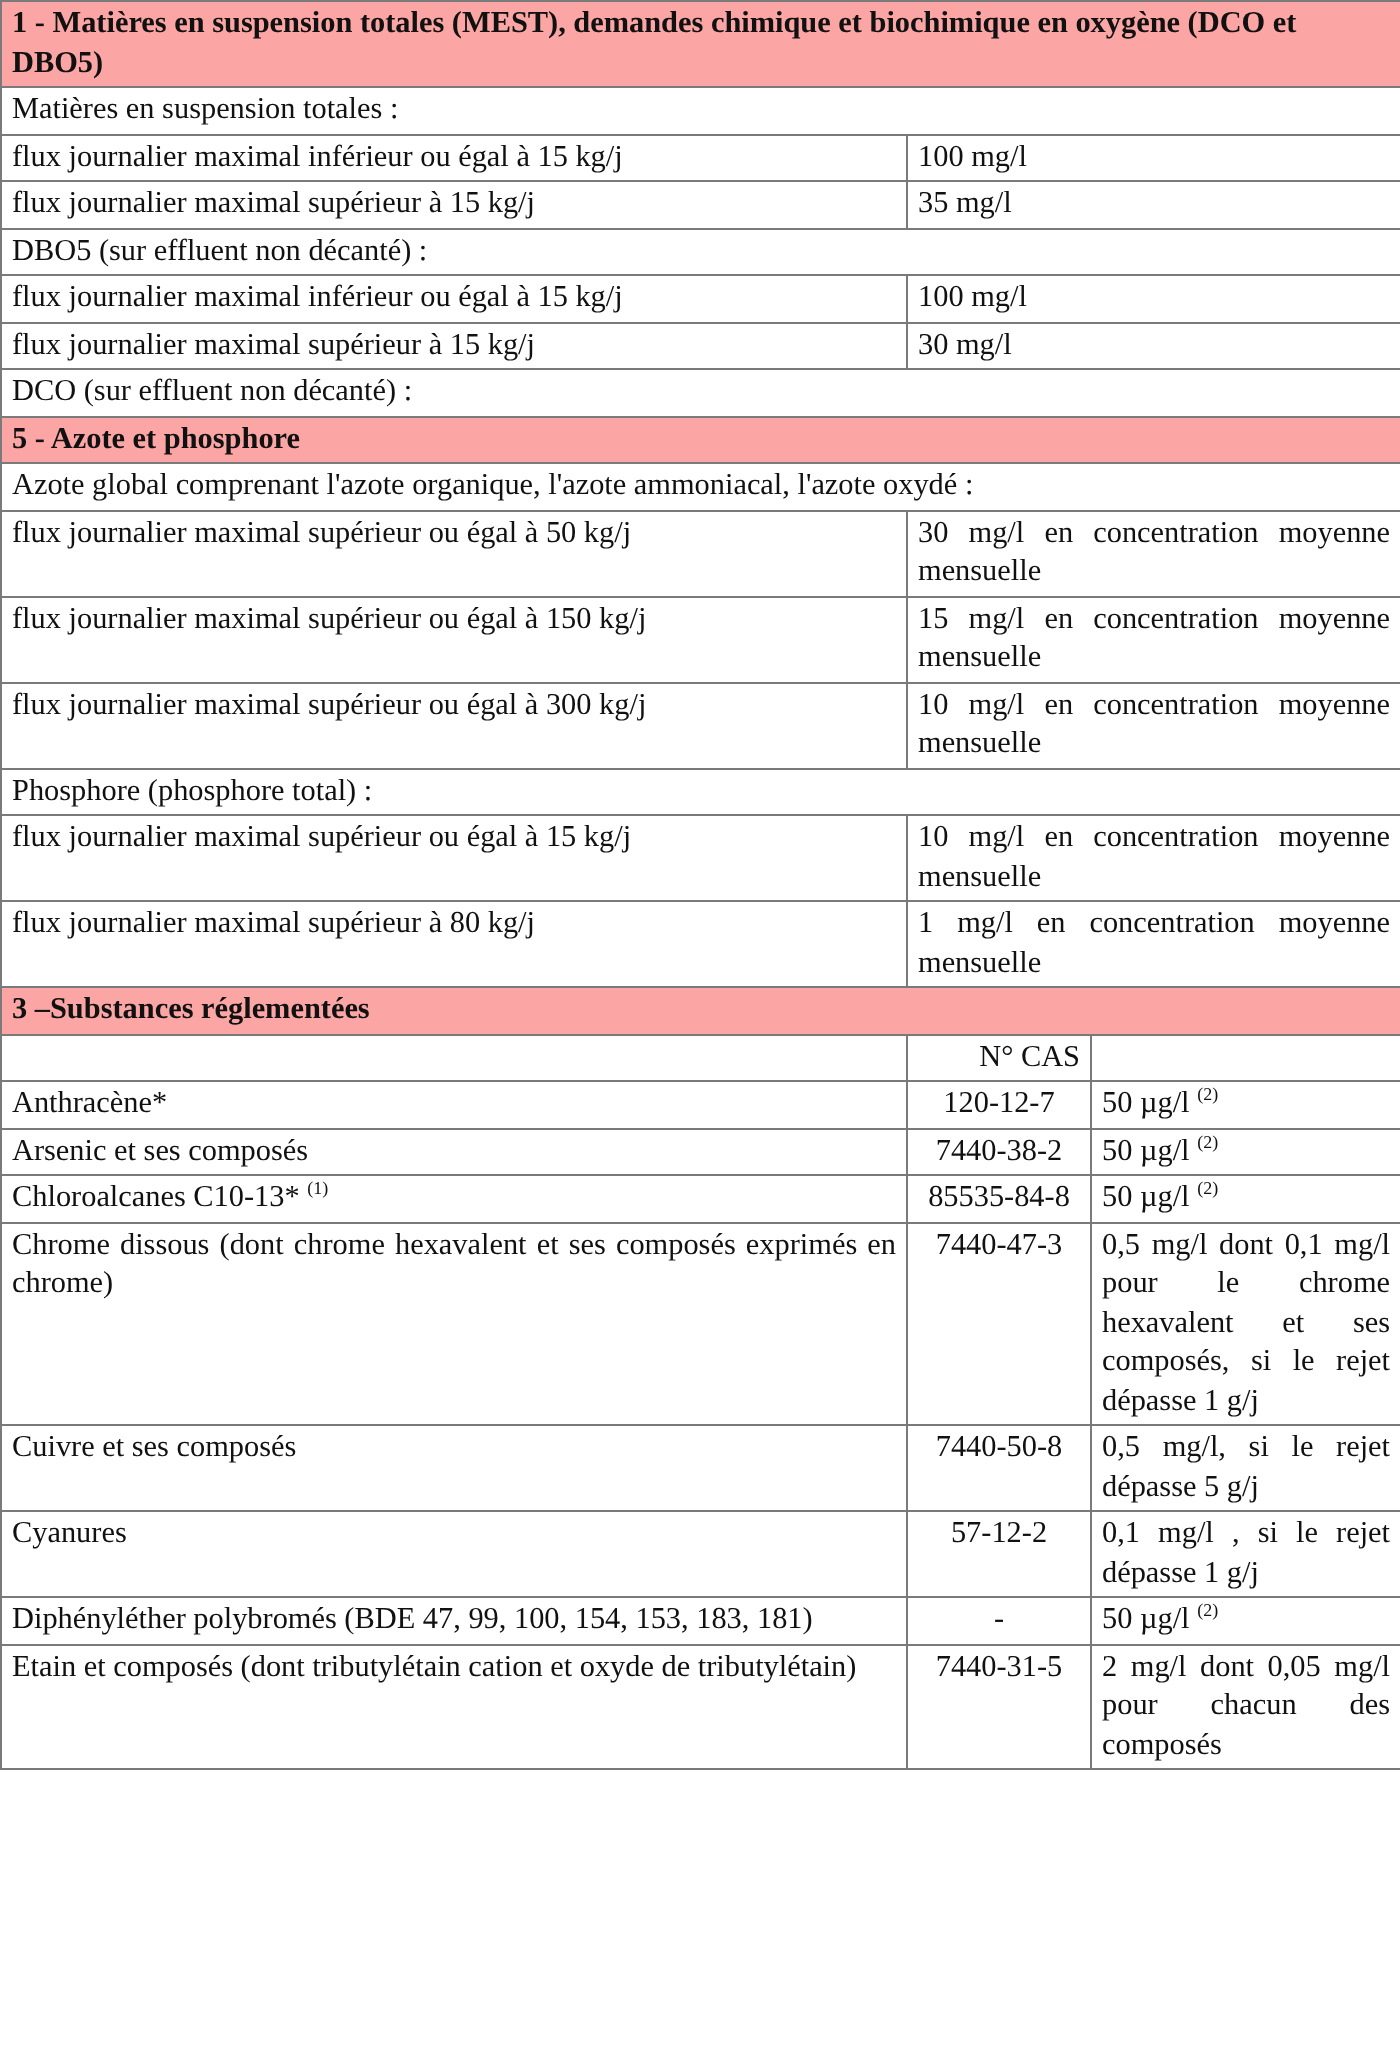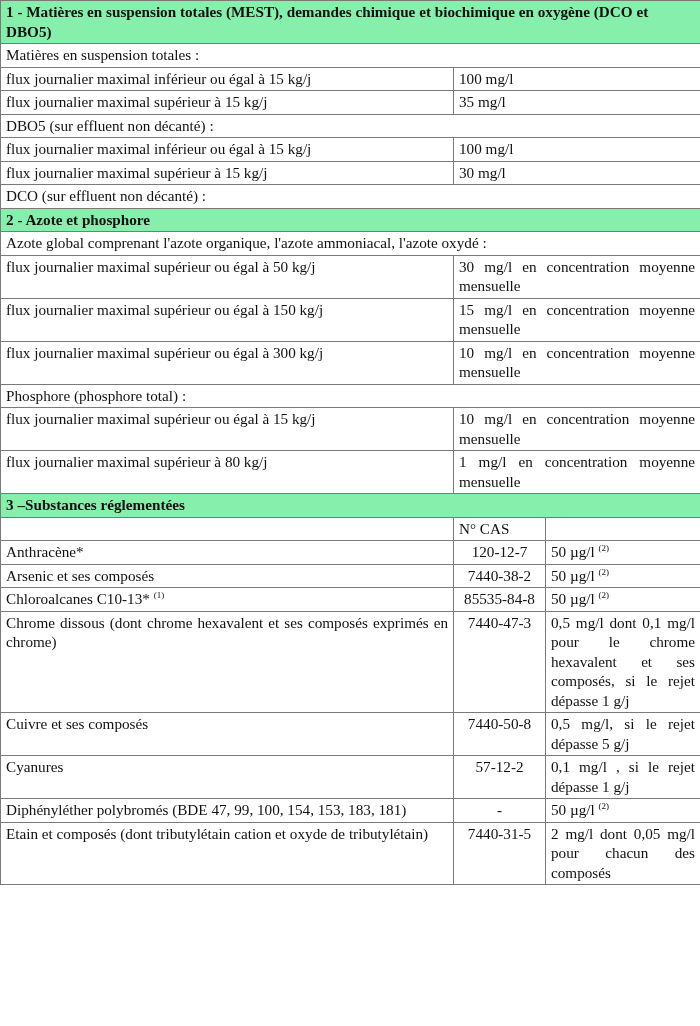--- a/index.html
+++ b/index.html
@@ -12,27 +12,27 @@
     font-size: 15.2px;
     line-height: 19.5px;
     color: #111;
   }
   table.doc td {
     border: 1.5px solid #7a7a7a;
     padding: 1px 5px 2px 5px;
     vertical-align: top;
   }
   td.sec {
-    background: #86efac;
+    background: #fca5a5;
     font-weight: bold;
     padding-top: 2px; padding-bottom: 3px;
   }
   td.sub { text-align: left; }
   td.just { text-align: justify; }
-  td.center { text-align: left; }
+  td.center { text-align: right; }
   td.mid { vertical-align: middle; text-align: center; }
   sup { font-size: 9px; vertical-align: 6px; line-height: 0; }
 </style>
 </head>
 <body>
 
 <table class="doc">
   <colgroup>
     <col style="width:453px">
     <col style="width:92px">
@@ -66,21 +66,21 @@
     <tr>
       <td>flux journalier maximal supérieur à 15 kg/j</td>
       <td colspan="2">30 mg/l</td>
     </tr>
 
     <tr>
       <td colspan="3" class="sub">DCO (sur effluent non décanté) :</td>
     </tr>
 
     <tr>
-      <td colspan="3" class="sec">2 - Azote et phosphore</td>
+      <td colspan="3" class="sec">5 - Azote et phosphore</td>
     </tr>
 
     <tr>
       <td colspan="3" class="sub">Azote global comprenant l'azote organique, l'azote ammoniacal, l'azote oxydé :</td>
     </tr>
     <tr>
       <td>flux journalier maximal supérieur ou égal à 50 kg/j</td>
       <td colspan="2" class="just">30 mg/l en concentration moyenne mensuelle</td>
     </tr>
     <tr>

